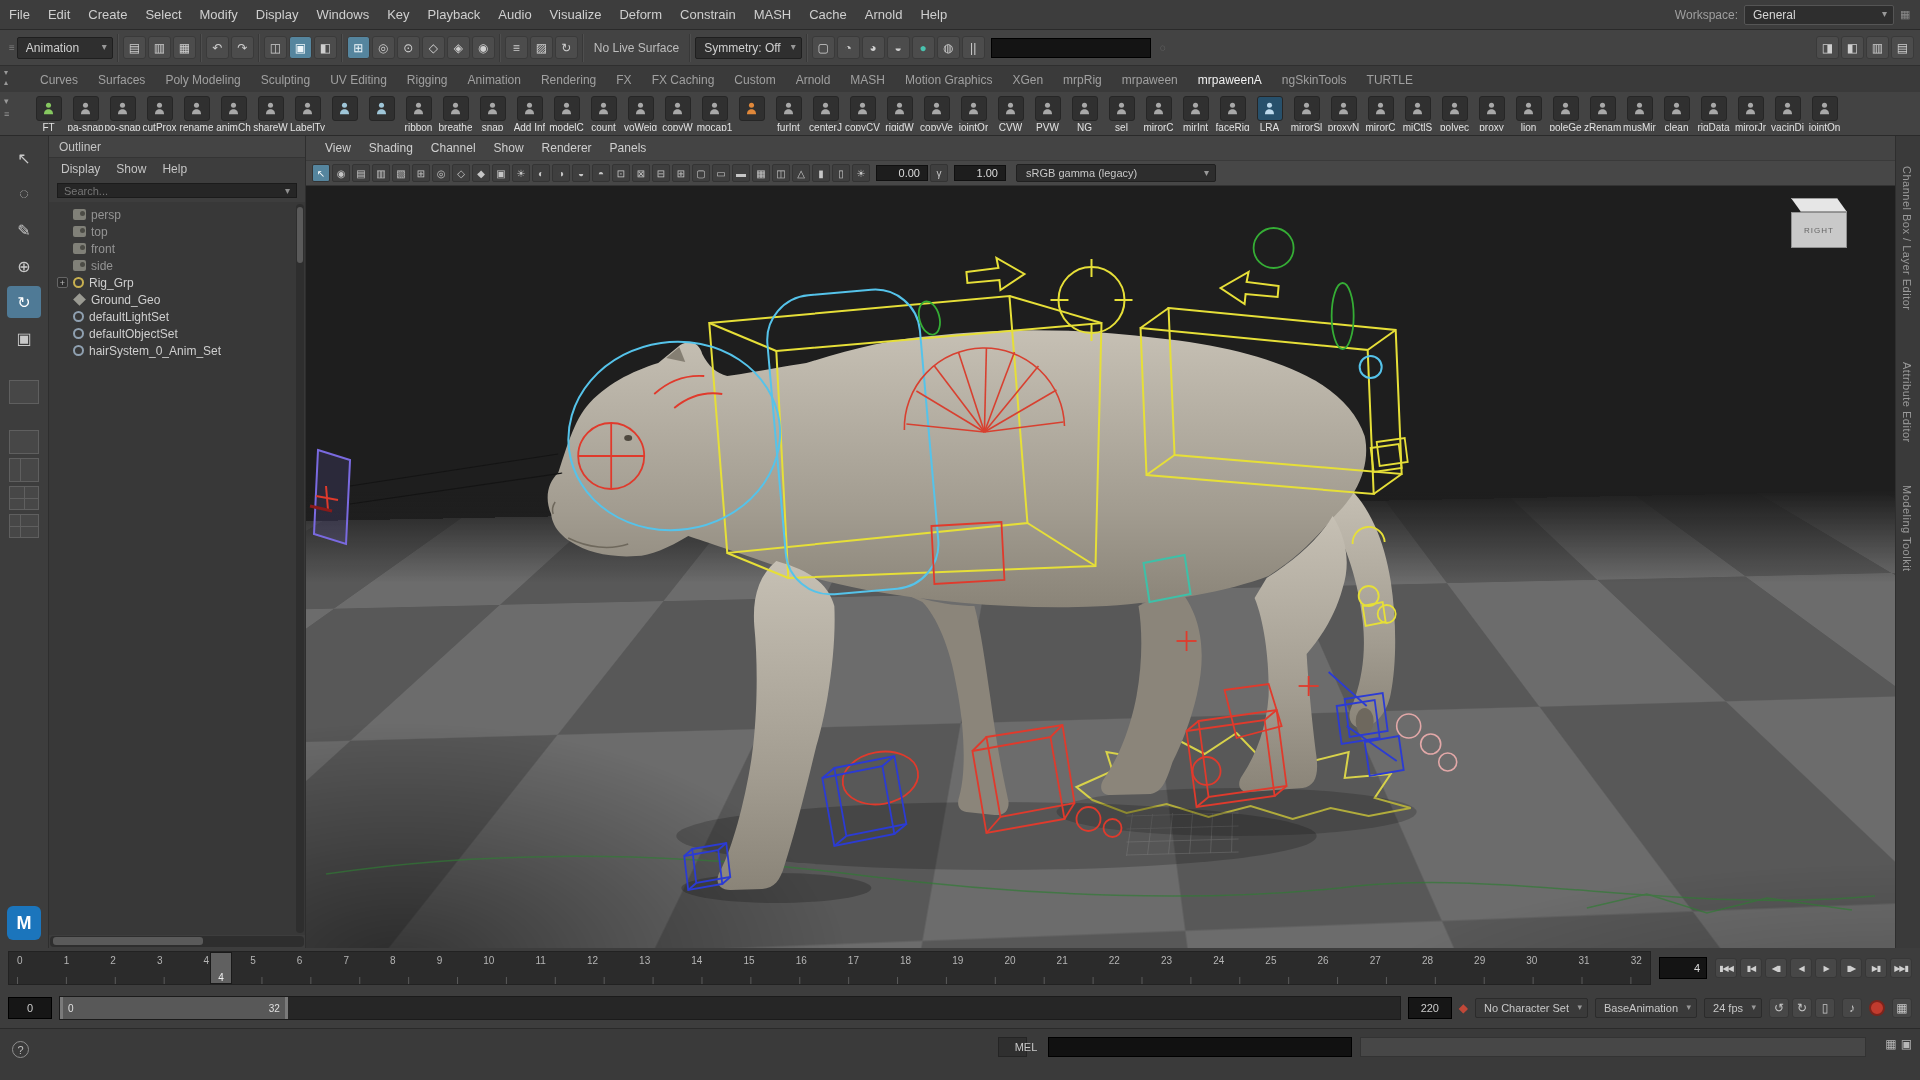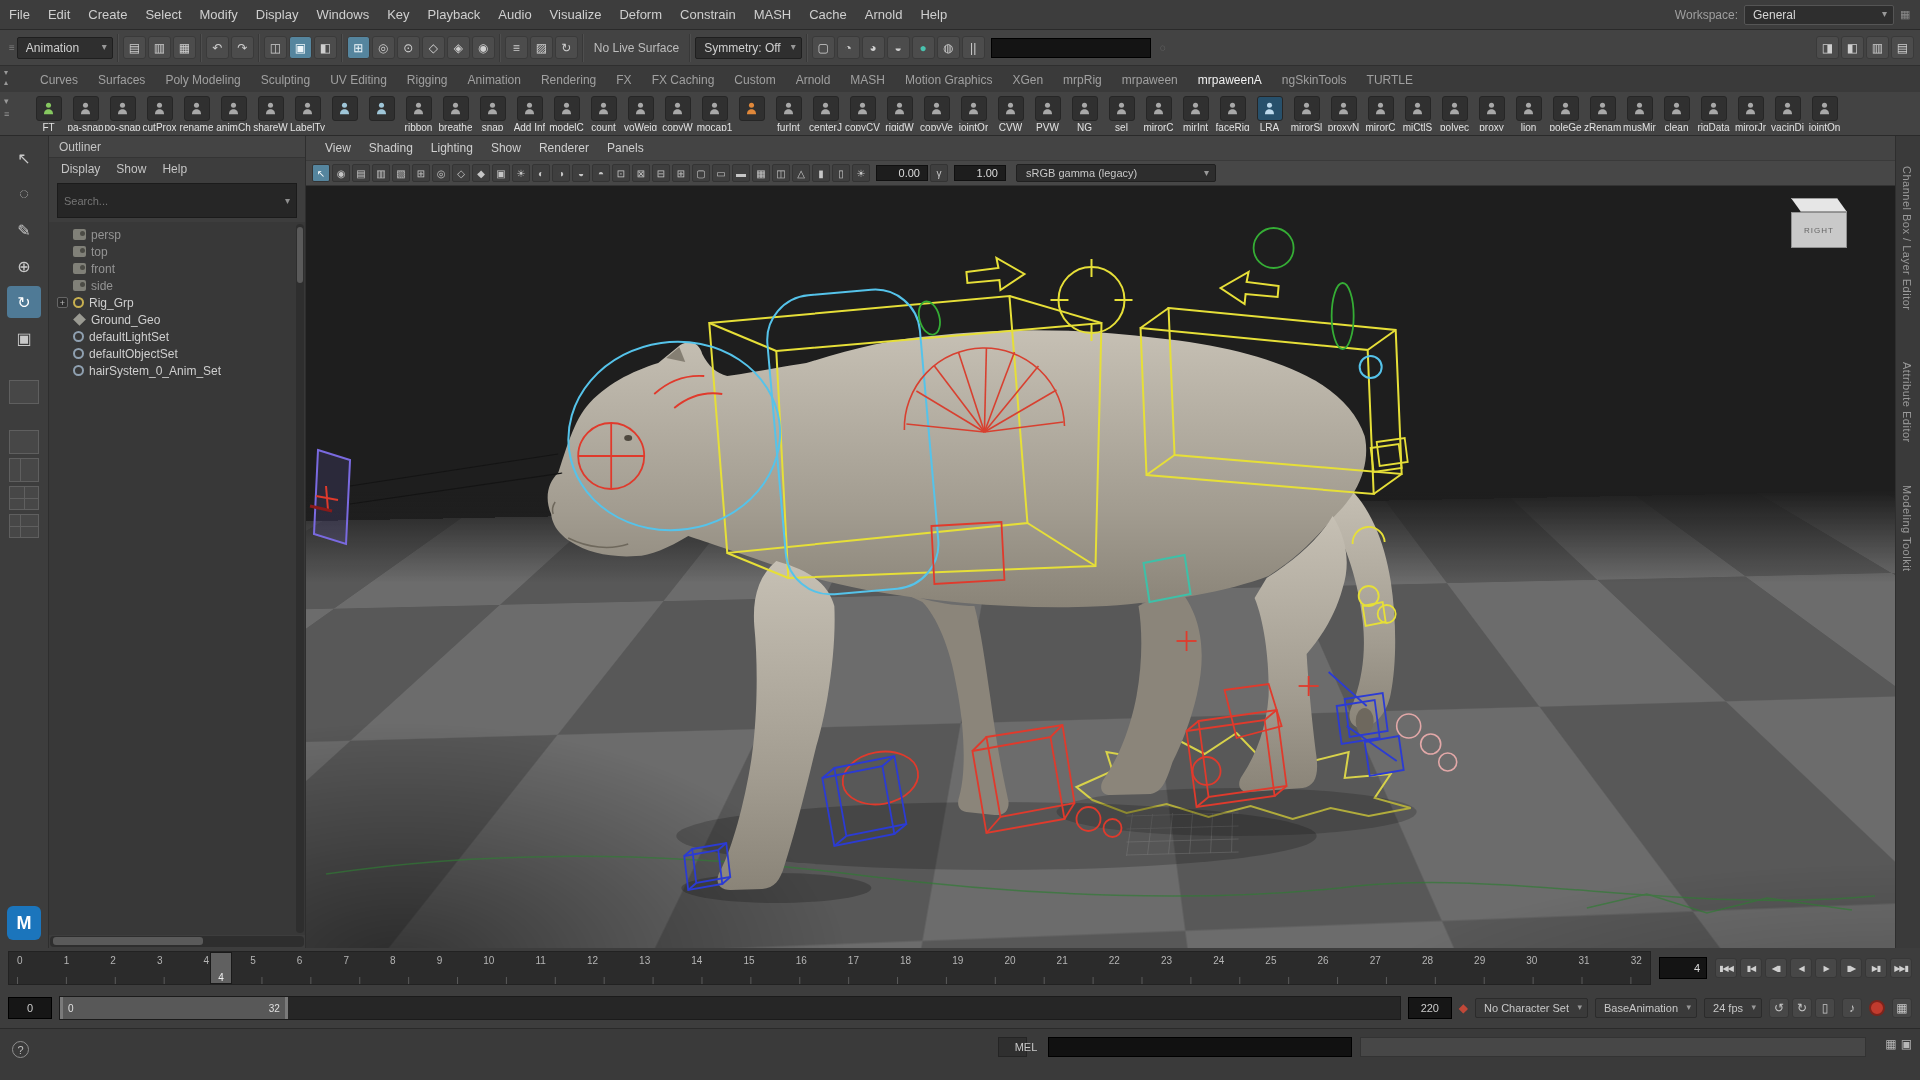--- a/index.html
+++ b/index.html
@@ -78,21 +78,21 @@
     justify-content:center; }
 
   
   #outliner { width:257px; background:#3d3d3d; border-right:1px solid #2e2e2e; display:flex;
     flex-direction:column; }
   .out-title { height:22px; line-height:22px; font-size:12px; color:#c4c4c4; padding-left:10px;
     background:#444; border-bottom:1px solid #343434; }
   .out-menus { height:22px; display:flex; gap:16px; align-items:center; font-size:12px; color:#c4c4c4;
     padding-left:12px; }
   .out-search { padding:3px 8px 4px; display:flex; }
-  .out-search .box { flex:1; background:#262626; border:1px solid #1b1b1b; height:35px; display:flex;
+  .out-search .box { flex:1; background:#262626; border:1px solid #1b1b1b; height:15px; display:flex;
     align-items:center; padding:0 6px; }
   .out-search input { flex:1; background:transparent; border:0; color:#bbb; font-size:11px; }
   .out-search .dd { color:#8f8f8f; font-size:10px; }
   .out-tree { flex:1; background:#383838; position:relative; font-size:12px; padding-top:4px; }
   .tree-row { height:17px; display:flex; align-items:center; padding-left:8px; gap:5px; color:#cfcfcf; }
   .tree-row.dim { color:#949494; }
   .tree-row .exp { width:11px; height:11px; font-size:9px; line-height:10px; text-align:center;
     color:#bbb; border:1px solid #666; background:#2e2e2e; border-radius:2px; }
   .tree-row .exp:empty { visibility:hidden; }
   .tree-icon { width:13px; height:11px; flex:0 0 auto; }
@@ -996,21 +996,21 @@
     <div class="out-hscroll">
         <span class="thumb"></span>
       </div>
   </div>
 
   <div id="viewport">
     <div class="vp-menus">
 
     <span>View</span>
         <span>Shading</span>
-        <span>Lighting</span>
+        <span>Channel</span>
         <span>Show</span>
         <span>Renderer</span>
         <span>Panels</span>
       </div>
     <div class="vp-toolbar">
       <div style="display:flex;gap:2px">
 
       <span class="vp-icon active">
             <i>↖</i>
           </span>

